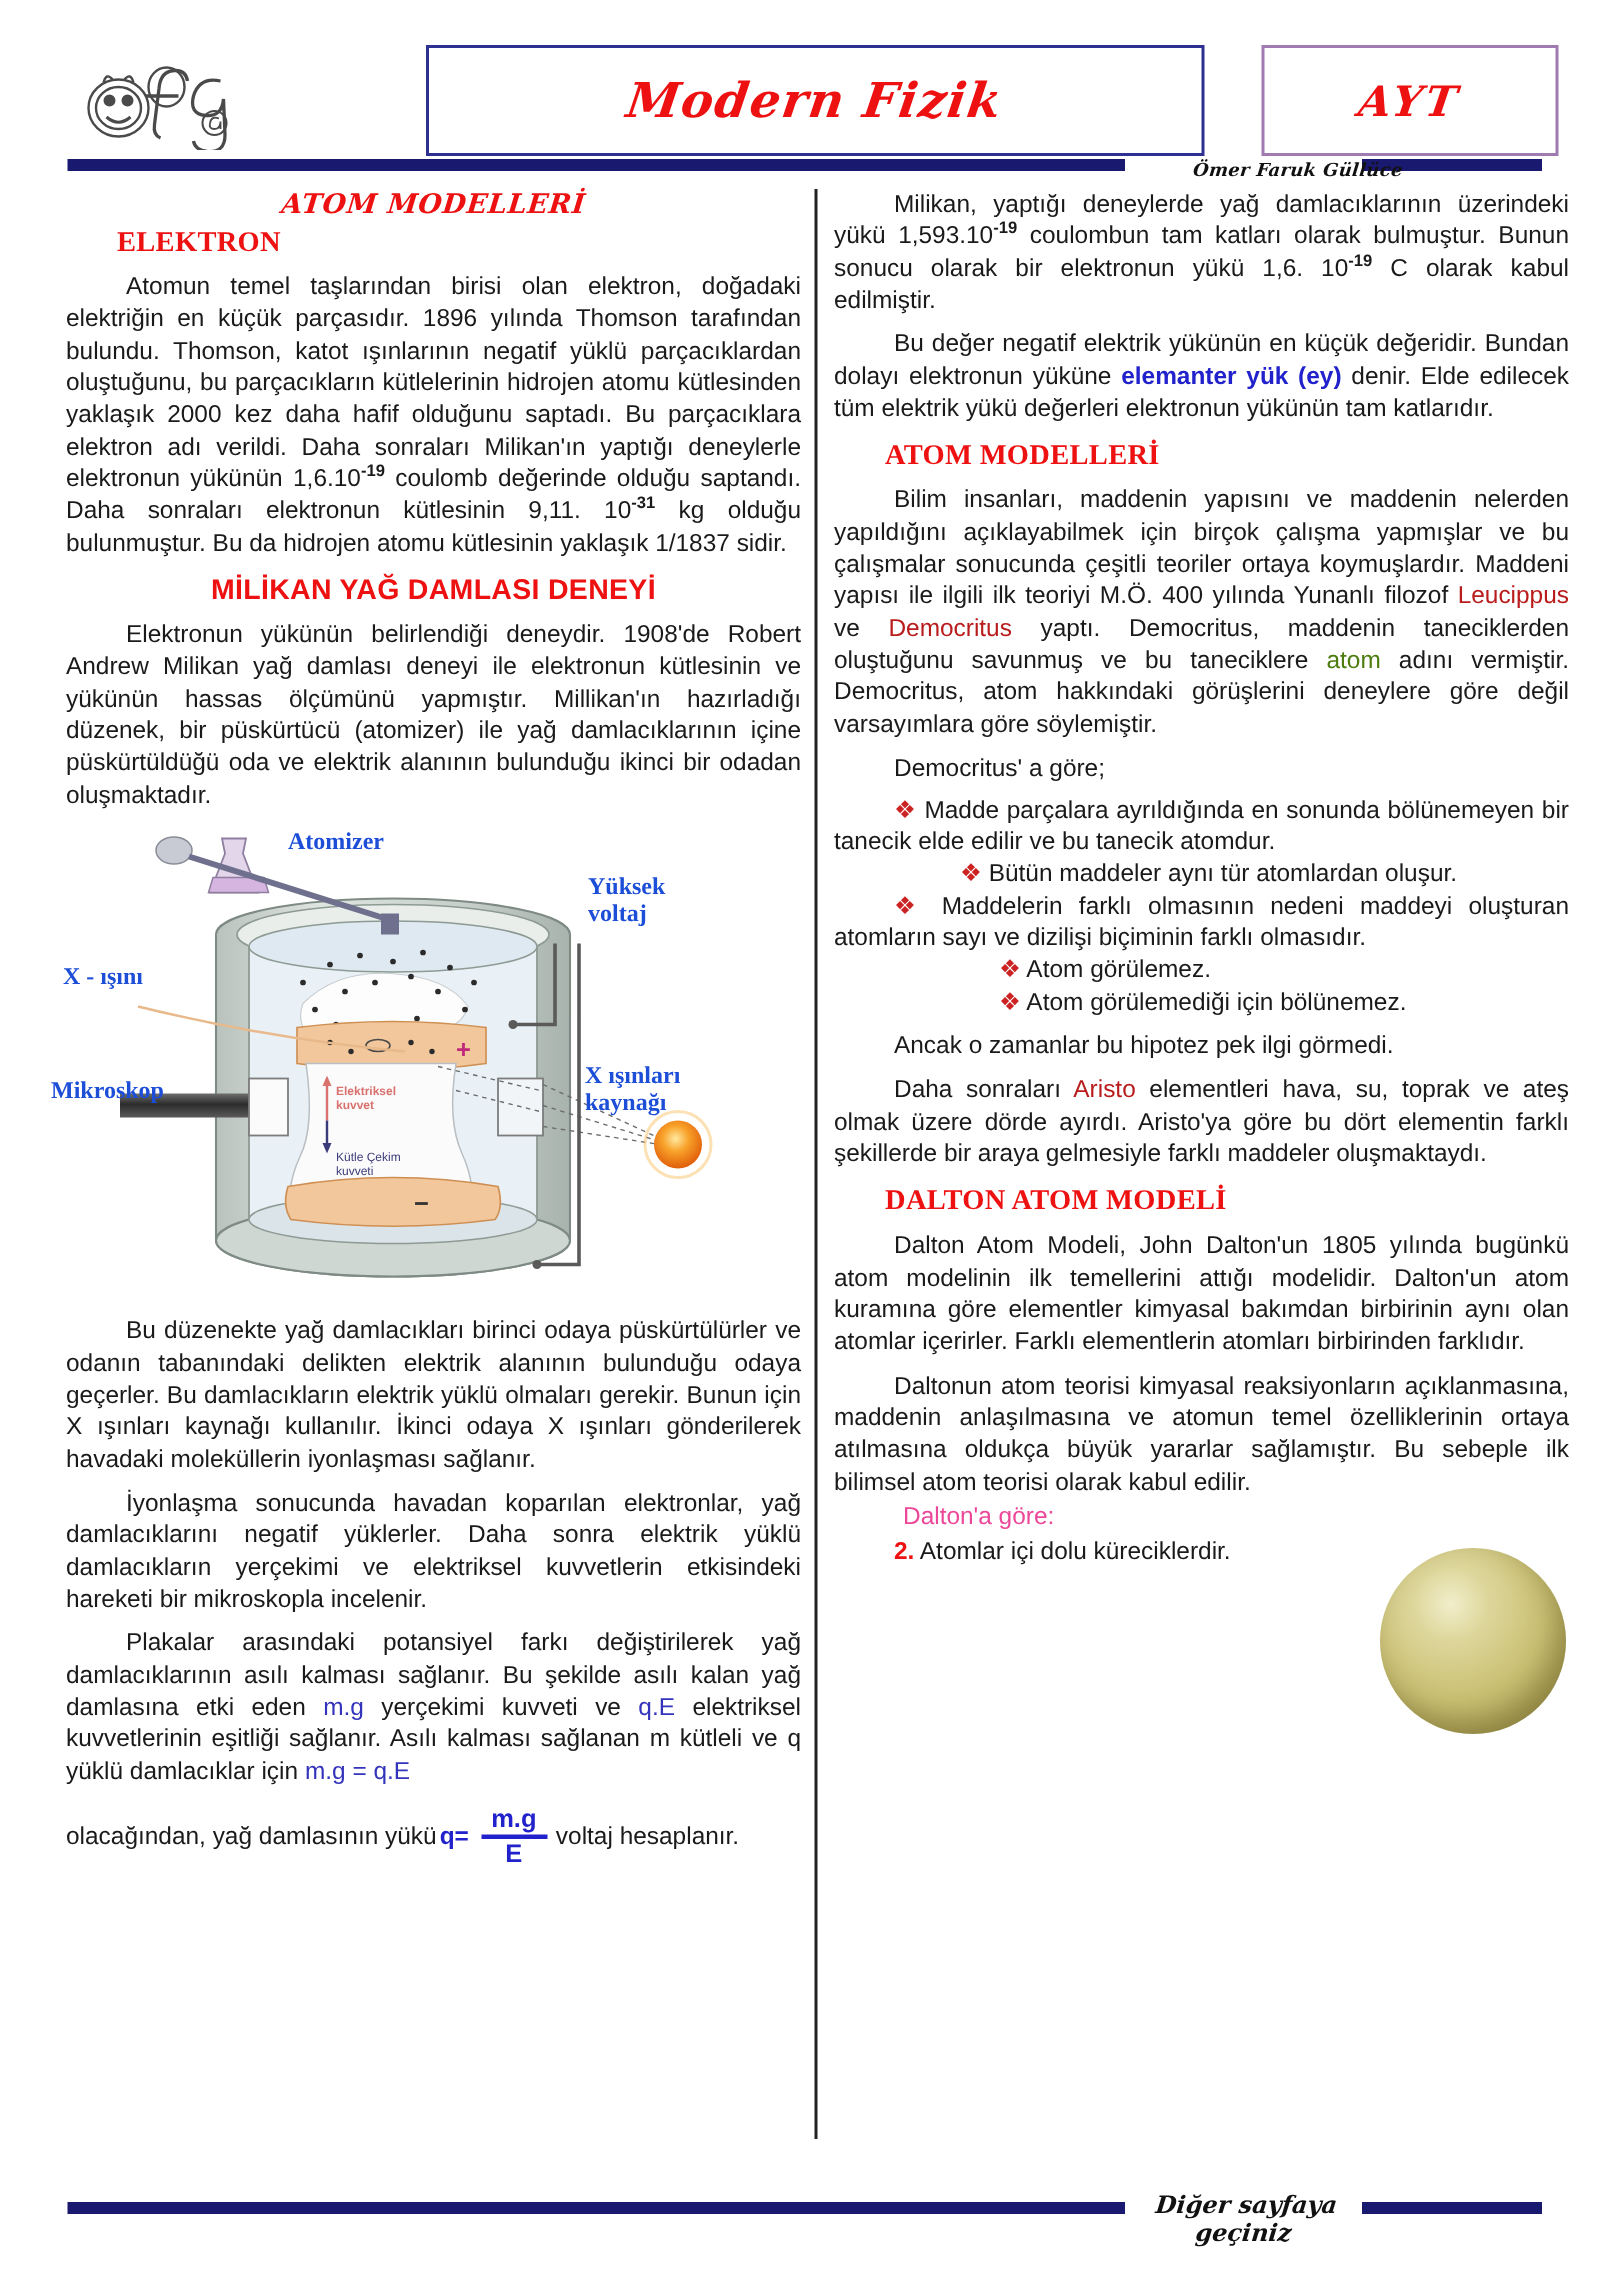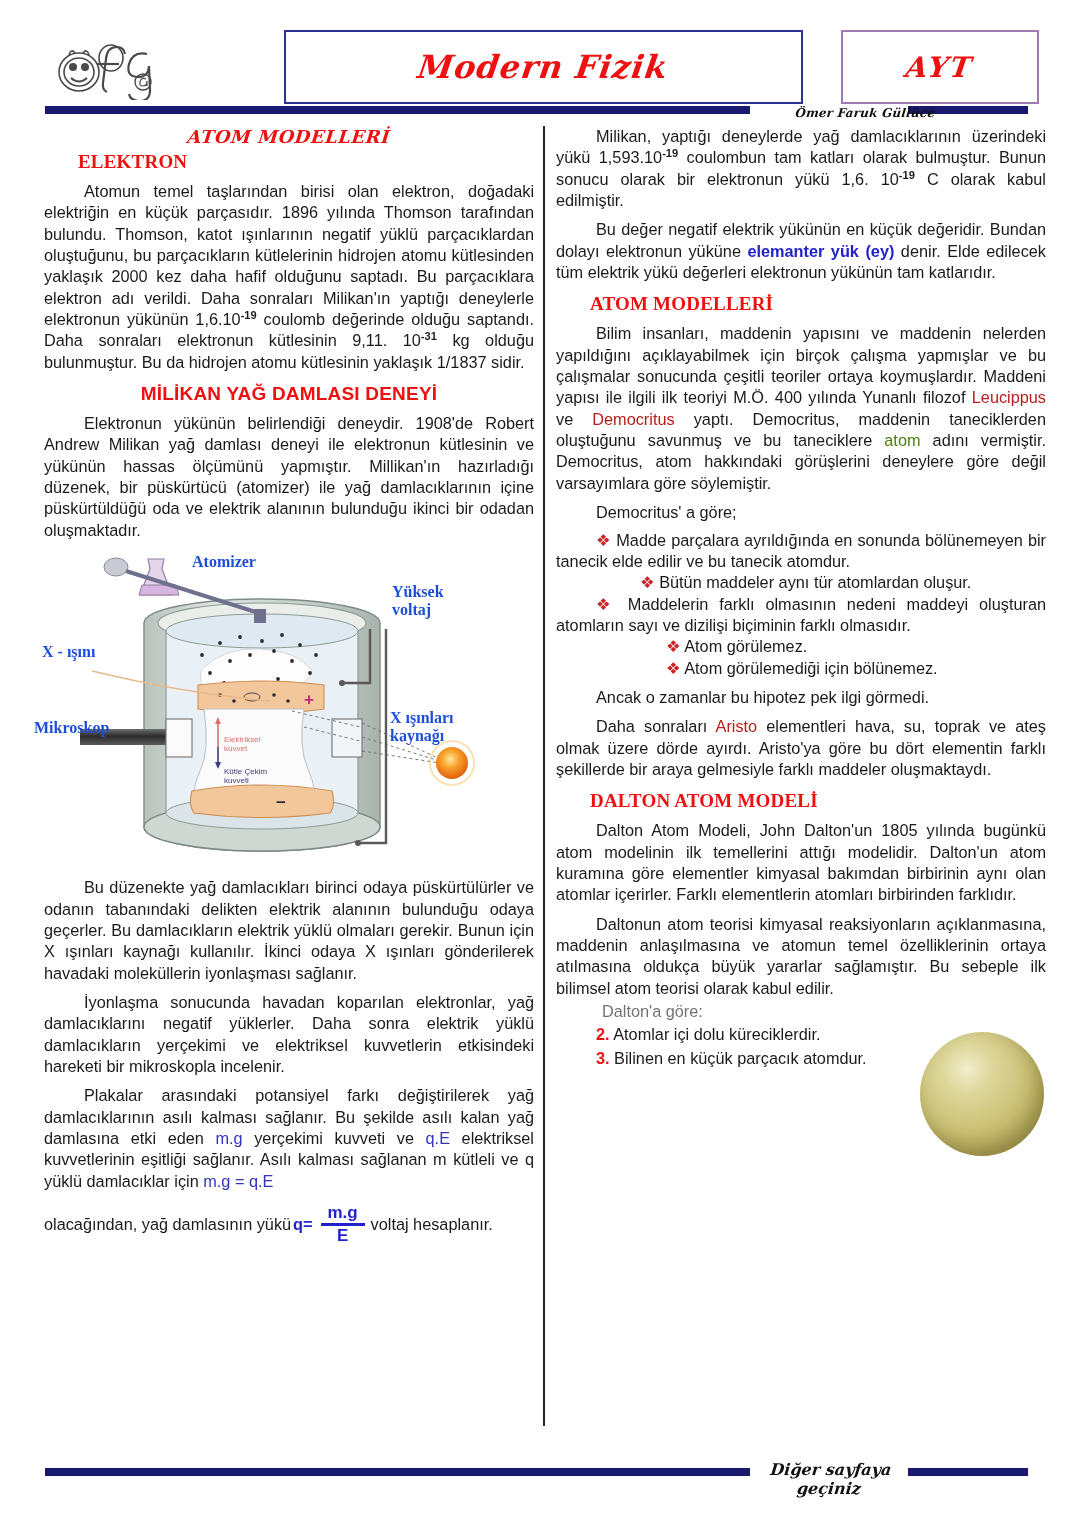--- a/index.html
+++ b/index.html
@@ -262,21 +262,21 @@
         <circle cx="284" cy="292" r="3" fill="#5a5a5a"></circle>
       </svg>
 
       <div class="fig-lbl" style="left:118px;top:2px;">Atomizer</div>
       <div class="fig-lbl" style="left:318px;top:32px;white-space:pre-line;">Yüksek
 voltaj</div>
       <div class="fig-lbl" style="left:-32px;top:92px;">X - ışını</div>
       <div class="fig-lbl" style="left:-40px;top:168px;">Mikroskop</div>
       <div class="fig-lbl" style="left:316px;top:158px;white-space:pre-line;">X ışınları
 kaynağı</div>
-      <div class="fig-lbl-sm" style="left:150px;top:184px;color:#d9726f;white-space:pre-line;">Elektriksel
+      <div class="fig-lbl-sm" style="left:150px;top:172px;color:#d9726f;white-space:pre-line;font-weight:bold;">Elektriksel
 kuvvet</div>
       <div class="fig-lbl-sm" style="left:150px;top:216px;color:#3b3b7a;white-space:pre-line;">Kütle Çekim
 kuvveti</div>
     </div>
 
     <p class="body" style="">Bu düzenekte yağ damlacıkları birinci odaya püskürtülürler ve odanın tabanındaki delikten elektrik alanının bulunduğu odaya geçerler. Bu damlacıkların elektrik yüklü olmaları gerekir. Bunun için X ışınları kaynağı kullanılır. İkinci odaya X ışınları gönderilerek havadaki moleküllerin iyonlaşması sağlanır.</p>
     <p class="body">İyonlaşma sonucunda havadan koparılan elektronlar, yağ damlacıklarını negatif yüklerler. Daha sonra elektrik yüklü damlacıkların yerçekimi ve elektriksel kuvvetlerin etkisindeki hareketi bir mikroskopla incelenir.</p>
 
     <p class="body"><span>Plakalar arasındaki potansiyel farkı değiştirilerek yağ damlacıklarının asılı kalması sağlanır. Bu şekilde asılı kalan yağ damlasına etki eden </span><span class="blue-n">m.g</span><span> yerçekimi kuvveti ve </span><span class="blue-n">q.E</span><span> elektriksel kuvvetlerinin eşitliği sağlanır. Asılı kalması sağlanan m kütleli ve q yüklü damlacıklar için </span><span class="blue-n">m.g = q.E</span></p>
 
@@ -315,27 +315,26 @@
 
     <p class="body">Ancak o zamanlar bu hipotez pek ilgi görmedi.</p>
 
     <p class="body"><span>Daha sonraları </span><span class="green">Aristo</span><span> elementleri hava, su, toprak ve ateş olmak üzere dörde ayırdı. Aristo'ya göre bu dört elementin farklı şekillerde bir araya gelmesiyle farklı maddeler oluşmaktaydı.</span></p>
 
     <h2 class="red left-ind" style="margin-top:10px;">DALTON ATOM MODELİ</h2>
 
     <p class="body">Dalton Atom Modeli, John Dalton'un 1805 yılında bugünkü atom modelinin ilk temellerini attığı modelidir. Dalton'un atom kuramına göre elementler kimyasal bakımdan birbirinin aynı olan atomlar içerirler. Farklı elementlerin atomları birbirinden farklıdır.</p>
     <p class="body">Daltonun atom teorisi kimyasal reaksiyonların açıklanmasına, maddenin anlaşılmasına ve atomun temel özelliklerinin ortaya atılmasına oldukça büyük yararlar sağlamıştır. Bu sebeple ilk bilimsel atom teorisi olarak kabul edilir.</p>
 
-    <p class="body" style="margin-top:2px;text-indent:46px;color:#737373;">Dalton'a göre:</p>
+    <p class="body" style="margin-top:2px;text-indent:46px;color:#ec4899;">Dalton'a göre:</p>
 
     <div class="dalton-wrap">
       <div class="sphere"></div>
       <div class="dalton-text">
         <p class="body" style="margin-top:2px;"><span class="redn">2.</span><span> Atomlar içi dolu küreciklerdir.</span></p>
-        <p class="body" style="margin-top:2px;"><span class="redn">3.</span><span> Bilinen en küçük parçacık atomdur.</span></p>
       </div>
     </div>
 
   </div>
 
   <div class="foot-rule-left"></div>
   <div class="foot-text">Diğer sayfaya geçiniz</div>
   <div class="foot-rule-right"></div>
 
 </div>

